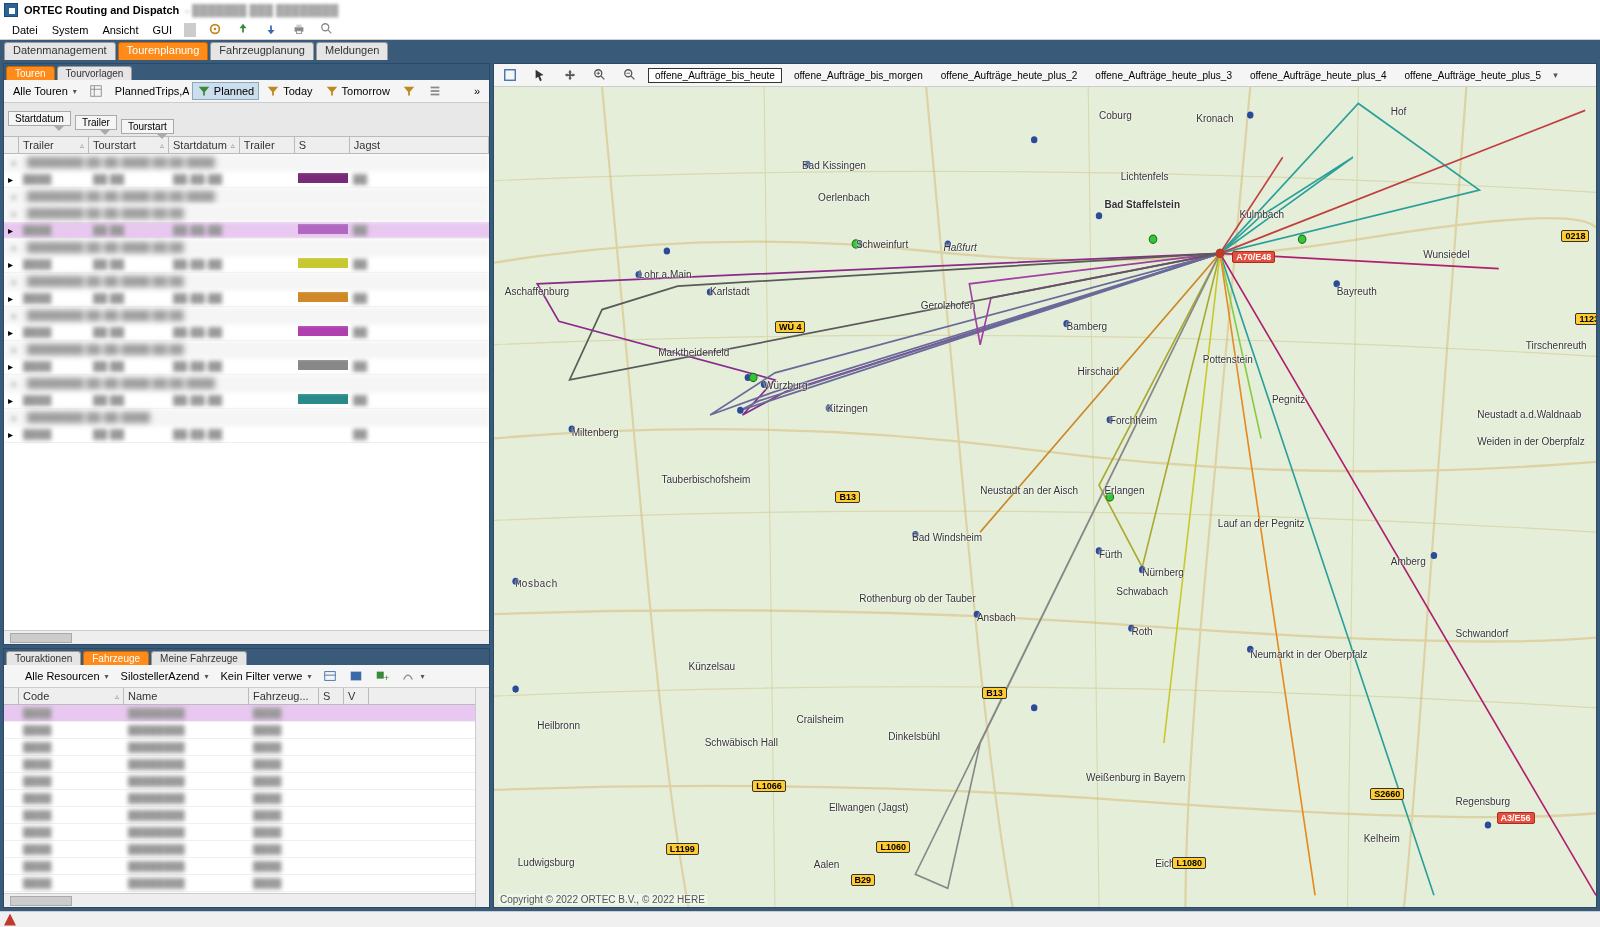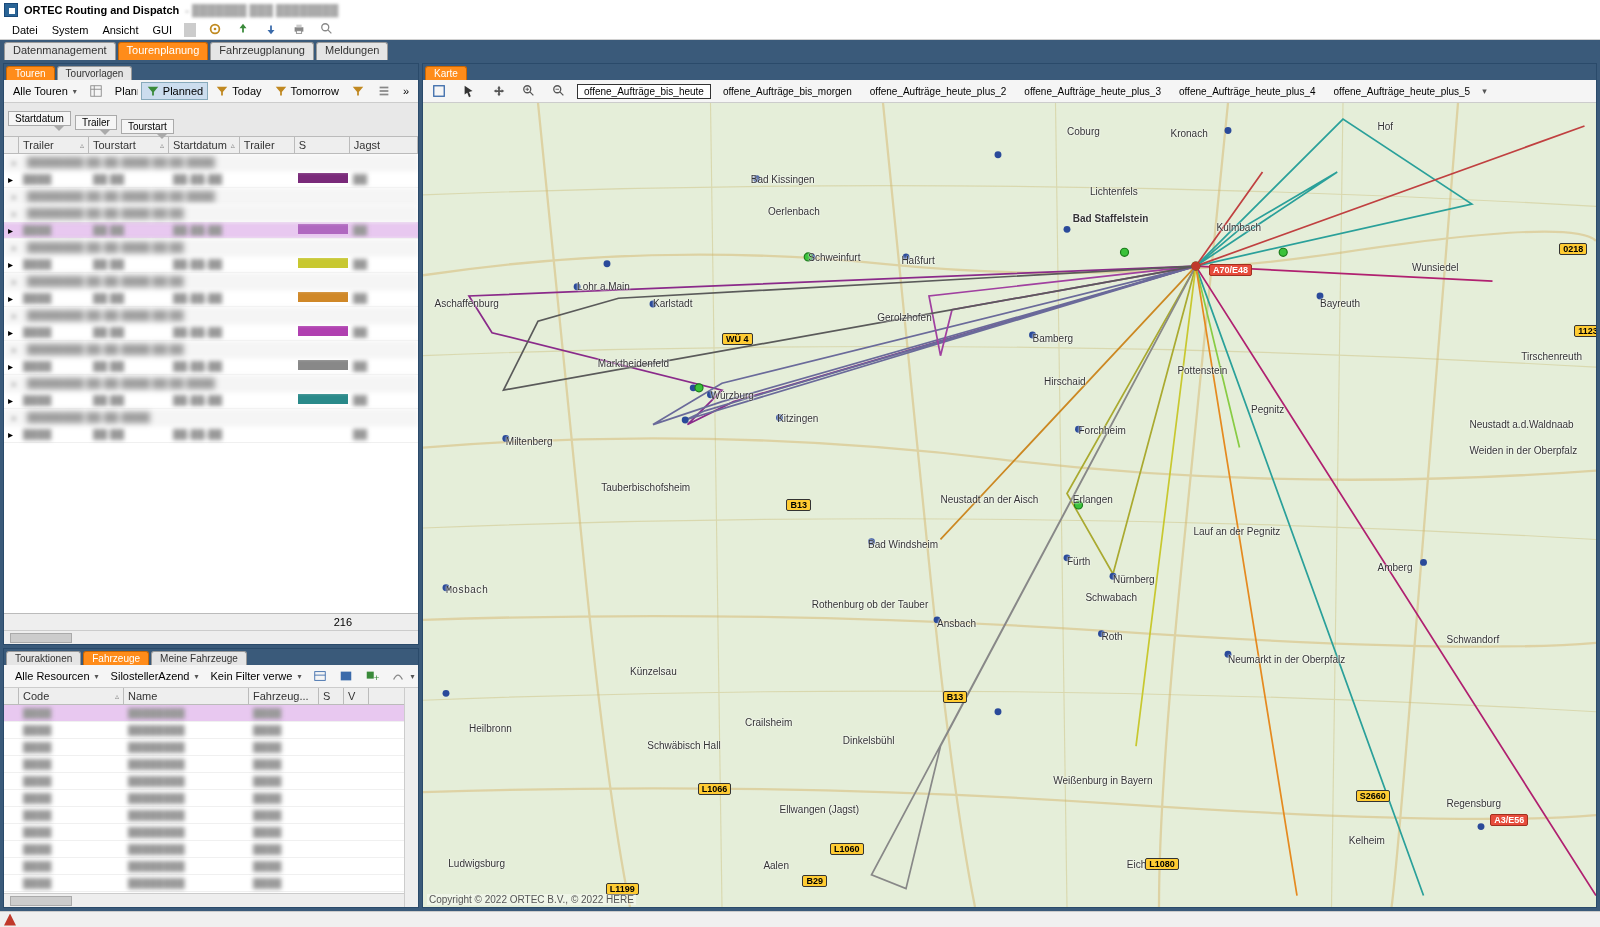--- a/index.html
+++ b/index.html
@@ -13,21 +13,21 @@
   .menubar { height: 20px; display: flex; align-items: center; gap: 2px; padding: 0 6px; border-bottom: 1px solid #d0d0d0; }
   .menubar span { padding: 0 6px; cursor: default; }
   .menubar .sep { width: 1px; height: 14px; background: #ccc; margin: 0 4px; }
   .menubar svg { width: 14px; height: 14px; }
 
   .main-tab-strip { background: #3a5a7a; display: flex; padding: 2px 4px 0 4px; gap: 2px; height: 20px; }
   .main-tab { background: #e5e5e5; border: 1px solid #999; border-bottom: none; padding: 1px 8px; color: #333; cursor: default; border-radius: 3px 3px 0 0; }
   .main-tab.active { background: #ff8c1a; color: #fff; border-color: #cc6600; }
 
   .workspace { flex: 1; display: flex; background: #3a5a7a; padding: 3px; gap: 3px; min-height: 0; }
-  .left-pane { width: 416px; display: flex; flex-direction: column; gap: 3px; min-height: 0; }
+  .left-pane { width: 487px; display: flex; flex-direction: column; gap: 3px; min-height: 0; }
   .right-pane { flex: 1; display: flex; flex-direction: column; min-height: 0; }
 
   .panel { background: #fff; border: 1px solid #2a4a6a; display: flex; flex-direction: column; min-height: 0; }
   .panel-tabs { background: #3a5a7a; display: flex; padding: 2px 2px 0 2px; gap: 2px; }
   .panel-tab { background: #e5e5e5; border: 1px solid #999; border-bottom: none; padding: 1px 8px; color: #333; cursor: default; border-radius: 3px 3px 0 0; font-size: 10px; }
   .panel-tab.active { background: #ff8c1a; color: #fff; border-color: #cc6600; }
 
   .toolbar { background: #f5f5f5; border-bottom: 1px solid #ccc; display: flex; align-items: center; padding: 2px 4px; gap: 2px; min-height: 22px; flex-wrap: nowrap; overflow: hidden; }
   .tb-btn { border: 1px solid transparent; padding: 1px 4px; display: inline-flex; align-items: center; gap: 3px; cursor: default; white-space: nowrap; }
   .tb-btn.pressed { border: 1px solid #8ab; background: #cde; }
@@ -297,24 +297,20 @@
           <div class="grid-row">
             <span class="cell" style="width:15px">▸</span>
             <span class="cell blurred" style="flex:0 0 70px">████</span>
             <span class="cell blurred" style="flex:0 0 80px">██:██</span>
             <span class="cell blurred" style="flex:0 0 70px">██-██-██</span>
             <span class="cell" style="flex:0 0 55px"></span>
             <span class="cell" style="flex:0 0 55px"><span class="colorswatch" style="display:inline-block;background:transparent"></span></span>
             <span class="cell blurred" style="flex:1">██</span>
           </div>
         </div>
-      <div class="footer-row">
-        <span>216</span>
-        <span style="width:40px"></span>
-      </div>
       <div class="scrollbar-h"></div>
     </div>
 
     <div class="panel bottom-panel">
       <div class="panel-tabs">
         <div class="panel-tab">Touraktionen</div>
         <div class="panel-tab active">Fahrzeuge</div>
         <div class="panel-tab">Meine Fahrzeuge</div>
       </div>
       <div class="toolbar">
@@ -464,23 +460,20 @@
           <div class="scrollbar-h"></div>
         </div>
         <div class="scrollbar-v"></div>
       </div>
     </div>
 
   </div>
 
   <div class="right-pane">
     <div class="panel" style="flex:1">
-      <div class="panel-tabs">
-        <div class="panel-tab active">Karte</div>
-      </div>
       <div class="map-toolbar">
         <span class="tb-btn">
             <svg class="icon-sq" viewBox="0 0 16 16">
               <rect x="2" y="2" width="12" height="12" fill="none" stroke="#3a6aaa" stroke-width="1.5"></rect>
             </svg>
           </span>
         <span class="tb-btn">
             <svg class="icon-sq" viewBox="0 0 16 16">
               <path d="M3 2 L12 8 L8 9 L10 14 L8 15 L6 10 L3 12 Z" fill="#333"></path>
             </svg>
@@ -604,21 +597,21 @@
         </svg>
         <div id="cities-layer">
             <div class="city" style="left: 27.9412%; top: 8.85714%;">Bad Kissingen</div>
             <div class="city" style="left: 54.902%; top: 2.85714%;">Coburg</div>
             <div class="city" style="left: 63.7255%; top: 3.14286%;">Kronach</div>
             <div class="city" style="left: 67.6471%; top: 14.8571%;">Kulmbach</div>
             <div class="city" style="left: 81.3725%; top: 2.28571%;">Hof</div>
             <div class="city" style="left: 56.8627%; top: 10.2857%;">Lichtenfels</div>
             <div class="city" style="left: 55.3922%; top: 13.7143%; font-weight: bold;">Bad Staffelstein</div>
             <div class="city" style="left: 32.8431%; top: 18.5714%;">Schweinfurt</div>
-            <div class="city" style="left: 40.7843%; top: 18.8571%;">Haßfurt</div>
+            <div class="city" style="left: 40.7843%; top: 18.8571%; font-style: italic;">Haßfurt</div>
             <div class="city" style="left: 84.3137%; top: 19.7143%;">Wunsiedel</div>
             <div class="city" style="left: 76.4706%; top: 24.2857%;">Bayreuth</div>
             <div class="city" style="left: 19.6078%; top: 24.2857%;">Karlstadt</div>
             <div class="city" style="left: 13.1373%; top: 22.1429%;">Lohr a.Main</div>
             <div class="city" style="left: 51.9608%; top: 28.5714%;">Bamberg</div>
             <div class="city" style="left: 24.5098%; top: 35.7143%;">Würzburg</div>
             <div class="city" style="left: 30.1961%; top: 38.5714%;">Kitzingen</div>
             <div class="city" style="left: 7.05882%; top: 41.4286%;">Miltenberg</div>
             <div class="city" style="left: 55.8824%; top: 40%;">Forchheim</div>
             <div class="city" style="left: 93.6275%; top: 30.8571%;">Tirschenreuth</div>
@@ -661,21 +654,21 @@
           </div>
         <div id="badges-layer">
             <div class="road-badge " style="left: 96.8627%; top: 17.4286%;">0218</div>
             <div class="road-badge " style="left: 98.1373%; top: 27.5714%;">11231</div>
             <div class="road-badge " style="left: 25.4902%; top: 28.5714%;">WÜ 4</div>
             <div class="road-badge " style="left: 30.9804%; top: 49.2857%;">B13</div>
             <div class="road-badge " style="left: 44.3137%; top: 73.1429%;">B13</div>
             <div class="road-badge " style="left: 23.4314%; top: 84.5714%;">L1066</div>
             <div class="road-badge " style="left: 61.5686%; top: 93.8571%;">L1080</div>
             <div class="road-badge " style="left: 34.7059%; top: 92%;">L1060</div>
-            <div class="road-badge " style="left: 15.5882%; top: 92.1429%; margin-top: 39px;">L1199</div>
+            <div class="road-badge " style="left: 15.5882%; top: 92.1429%;">L1199</div>
             <div class="road-badge " style="left: 32.3529%; top: 96%;">B29</div>
             <div class="road-badge " style="left: 79.5098%; top: 85.4286%;">S2660</div>
             <div class="road-badge red" style="left: 90.9804%; top: 88.4286%;">A3/E56</div>
           </div>
         <div class="road-badge red" style="left:67%;top:20%">A70/E48</div>
         <div class="map-copyright">Copyright © 2022 ORTEC B.V., © 2022 HERE</div>
       </div>
     </div>
   </div>
 

